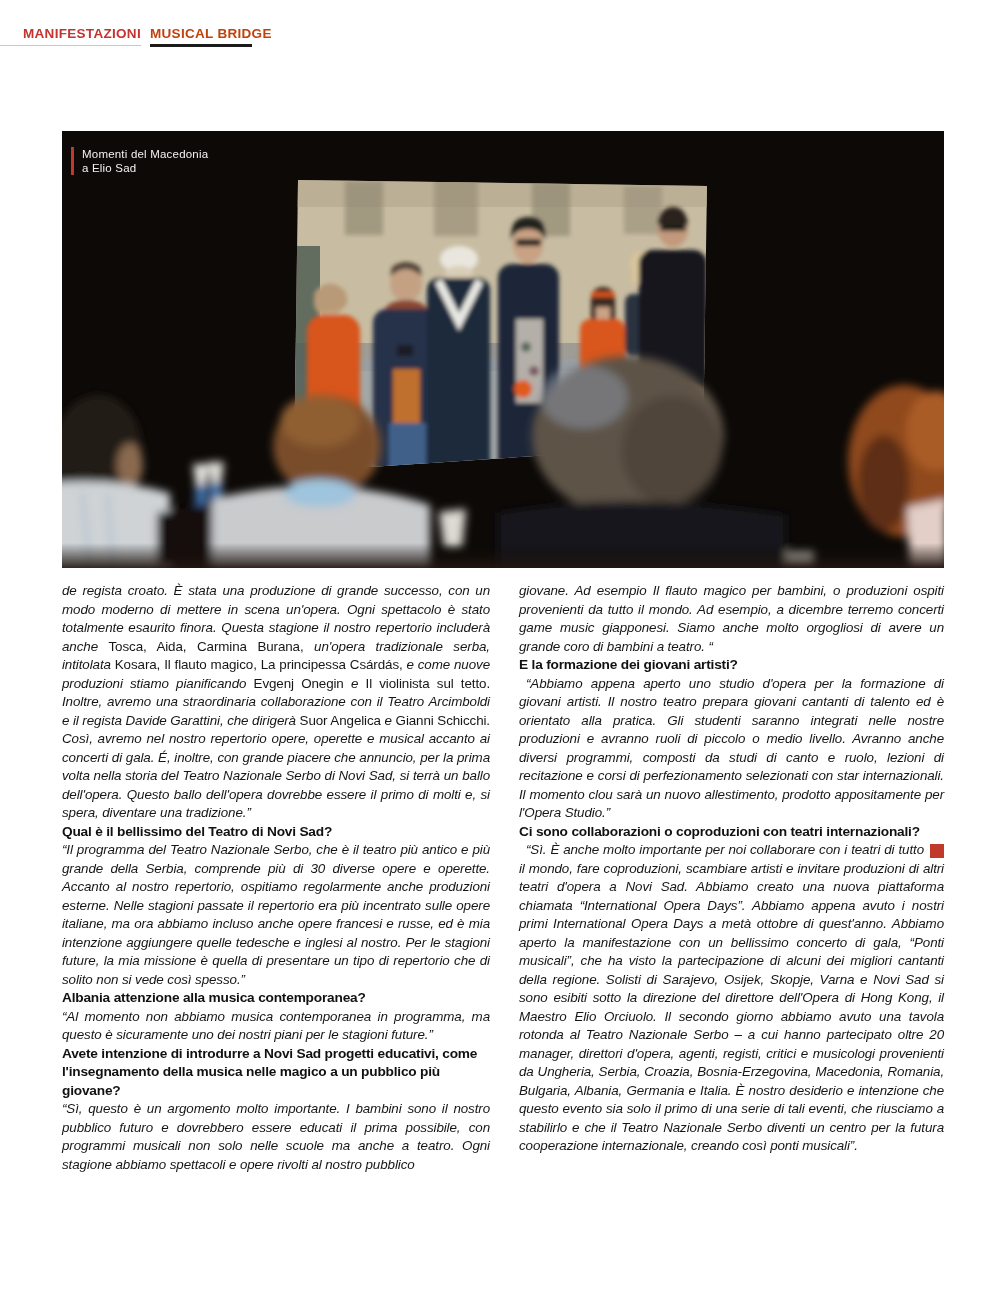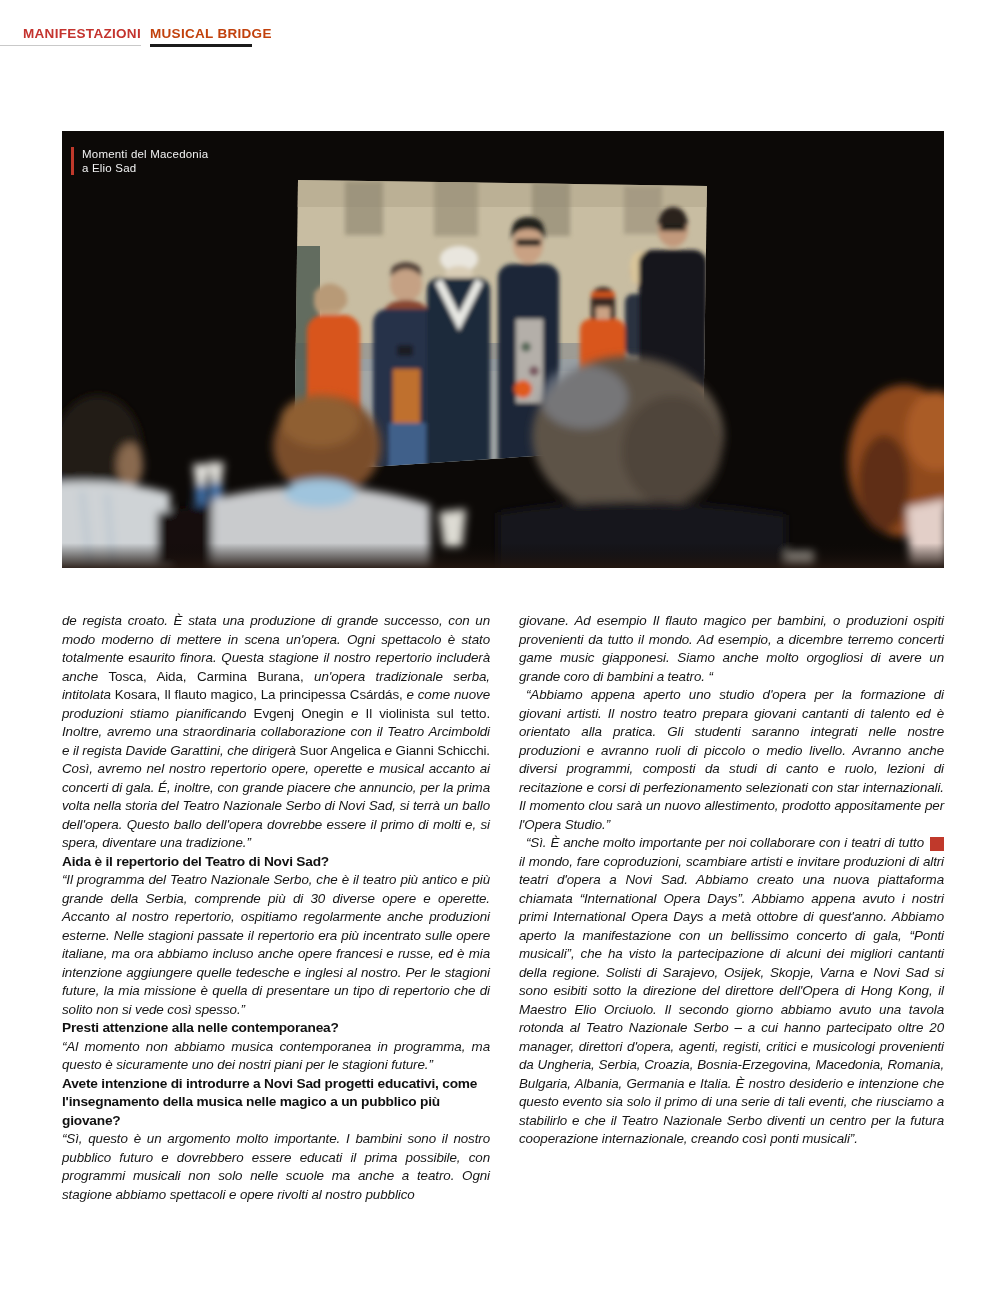--- a/index.html
+++ b/index.html
@@ -14,21 +14,21 @@
   .headtitle{position:absolute;left:150px;top:0;font-size:13.5px;letter-spacing:.3px;color:#c2410c;font-weight:bold;}
   .rule-gray{position:absolute;left:0;top:19px;width:141px;height:1px;background:#c9c9c9;}
   .rule-black{position:absolute;left:150px;top:18px;width:102px;height:2.5px;background:#1b1b1b;}
   
   .photo{position:absolute;left:62px;top:131px;width:882px;height:437px;background:#0d0a08;overflow:hidden;}
   .photo svg{display:block;}
   .caption{position:absolute;left:9px;top:16px;display:flex;}
   .caption-bar{width:3px;background:#c0392b;margin-right:8px;}
   .caption-text{color:#f2f2f2;font-size:11.5px;line-height:14px;letter-spacing:.2px;}
   
-  .article{position:absolute;left:62px;top:612px;width:882px;display:flex;justify-content:space-between;}
+  .article{position:absolute;left:62px;top:582px;width:882px;display:flex;justify-content:space-between;}
   .col{width:428px;}
   .col-right{width:425px;}
   .para{margin:0;font-size:13.4px;line-height:18.5px;text-align:justify;letter-spacing:-.1px;hyphens:auto;}
   .para .i{font-style:italic;}
   .para .r{font-style:normal;}
   .para.indent{text-indent:7px;}
   .q{margin:0;font-size:13.7px;line-height:18.5px;font-weight:bold;letter-spacing:-.2px;color:#111;}
   .endmark{float:right;width:14px;height:14px;background:#c0392b;margin-top:3px;margin-left:6px;}
 </style>
 </head>
@@ -162,25 +162,27 @@
     <div class="caption-text">
       <div>Momenti del Macedonia</div>
       <div>a Elio Sad</div>
     </div>
   </div>
 </div>
 
 <div class="article">
   <div class="col" id="col-0">
       <p class="para"><span class="i">de regista croato. È stata una produzione di grande successo, con un modo moderno di mettere in scena un'opera. Ogni spettacolo è stato totalmente esaurito finora. Questa stagione il nostro repertorio includerà anche </span><span class="r">Tosca, Aida, Carmina Burana,</span><span class="i"> un'opera tradizionale serba, intitolata </span><span class="r">Kosara, Il flauto magico, La principessa Csárdás,</span><span class="i">  e come nuove produzioni stiamo pianificando </span><span class="r">Evgenj Onegin</span><span class="i"> e </span><span class="r">Il violinista sul tetto.</span><span class="i"> Inoltre, avremo una straordinaria collaborazione con il Teatro Arcimboldi e il regista Davide Garattini, che dirigerà </span><span class="r">Suor Angelica </span><span class="i">e </span><span class="r">Gianni Schicchi.</span><span class="i"> Così, avremo nel nostro repertorio opere, operette e musical accanto ai concerti di gala. É, inoltre, con grande piacere che annuncio, per la prima volta nella storia del Teatro Nazionale Serbo di Novi Sad, si terrà un ballo dell'opera. Questo ballo dell'opera dovrebbe essere il primo di molti e, si spera, diventare una tradizione.”</span></p>
-      <h3 class="q">Aida è il repertorio del Teatro di Novi Sad?</h3>
+      <h3 class="q">Qual è il bellissimo del Teatro di Novi Sad?</h3>
       <p class="para"><span class="i">“Il programma del Teatro Nazionale Serbo, che è il teatro più antico e più grande della Serbia, comprende più di 30 diverse opere e operette. Accanto al nostro repertorio, ospitiamo regolarmente anche produzioni esterne. Nelle stagioni passate il repertorio era più incentrato sulle opere italiane, ma ora abbiamo incluso anche opere francesi e russe, ed è mia intenzione aggiungere quelle tedesche e inglesi al nostro. Per le stagioni future, la mia missione è quella di presentare un tipo di repertorio che di solito non si vede così spesso.”</span></p>
-      <h3 class="q">Presti attenzione alla nelle contemporanea?</h3>
+      <h3 class="q">Albania attenzione alla musica contemporanea?</h3>
       <p class="para"><span class="i">“Al momento non abbiamo musica contemporanea in programma, ma questo è sicuramente uno dei nostri piani per le stagioni future.”</span></p>
       <h3 class="q">Avete intenzione di introdurre a Novi Sad progetti educativi, come l'insegnamento della musica nelle magico a un pubblico più giovane?</h3>
       <p class="para"><span class="i">“Sì, questo è un argomento molto importante. I bambini sono il nostro pubblico futuro e dovrebbero essere educati il prima possibile, con programmi musicali non solo nelle scuole ma anche a teatro. Ogni stagione abbiamo spettacoli e opere rivolti al nostro pubblico</span></p>
     </div>
   <div class="col col-right" id="col-1">
       <p class="para"><span class="i">giovane. Ad esempio Il flauto magico per bambini, o produzioni ospiti provenienti da tutto il mondo. Ad esempio, a dicembre terremo concerti game music giapponesi. Siamo anche molto orgogliosi di avere un grande coro di bambini a teatro. “</span></p>
+      <h3 class="q">E la formazione dei giovani artisti?</h3>
       <p class="para indent"><span class="i">“Abbiamo appena aperto uno studio d'opera per la formazione di giovani artisti. Il nostro teatro prepara giovani cantanti di talento ed è orientato alla pratica. Gli studenti saranno integrati nelle nostre produzioni e avranno ruoli di piccolo o medio livello. Avranno anche diversi programmi, composti da studi di canto e ruolo, lezioni di recitazione e corsi di perfezionamento selezionati con star internazionali. Il momento clou sarà un nuovo allestimento, prodotto appositamente per l'Opera Studio.”</span></p>
+      <h3 class="q">Ci sono collaborazioni o coproduzioni con teatri internazionali?</h3>
       <p class="para indent"><span class="endmark" style="background: rgb(192, 57, 43);"></span><span class="i">“Sì. È anche molto importante per noi collaborare con i teatri di tutto il mondo, fare coproduzioni, scambiare artisti e invitare produzioni di altri teatri d'opera a Novi Sad. Abbiamo creato una nuova piattaforma chiamata “International Opera Days”. Abbiamo appena avuto i nostri primi International Opera Days a metà ottobre di quest'anno. Abbiamo aperto la manifestazione con un bellissimo concerto di gala, “Ponti musicali”, che ha visto la partecipazione di alcuni dei migliori cantanti della regione. Solisti di Sarajevo, Osijek, Skopje, Varna e Novi Sad si sono esibiti sotto la direzione del direttore dell'Opera di Hong Kong, il Maestro Elio Orciuolo. Il secondo giorno abbiamo avuto una tavola rotonda al Teatro Nazionale Serbo – a cui hanno partecipato oltre 20 manager, direttori d'opera, agenti, registi, critici e musicologi provenienti da Ungheria, Serbia, Croazia, Bosnia-Erzegovina, Macedonia, Romania, Bulgaria, Albania, Germania e Italia. È nostro desiderio e intenzione che questo evento sia solo il primo di una serie di tali eventi, che riusciamo a stabilirlo e che il Teatro Nazionale Serbo diventi un centro per la futura cooperazione internazionale, creando così ponti musicali”.</span></p>
     </div>
 </div>
 
 </body></html>

